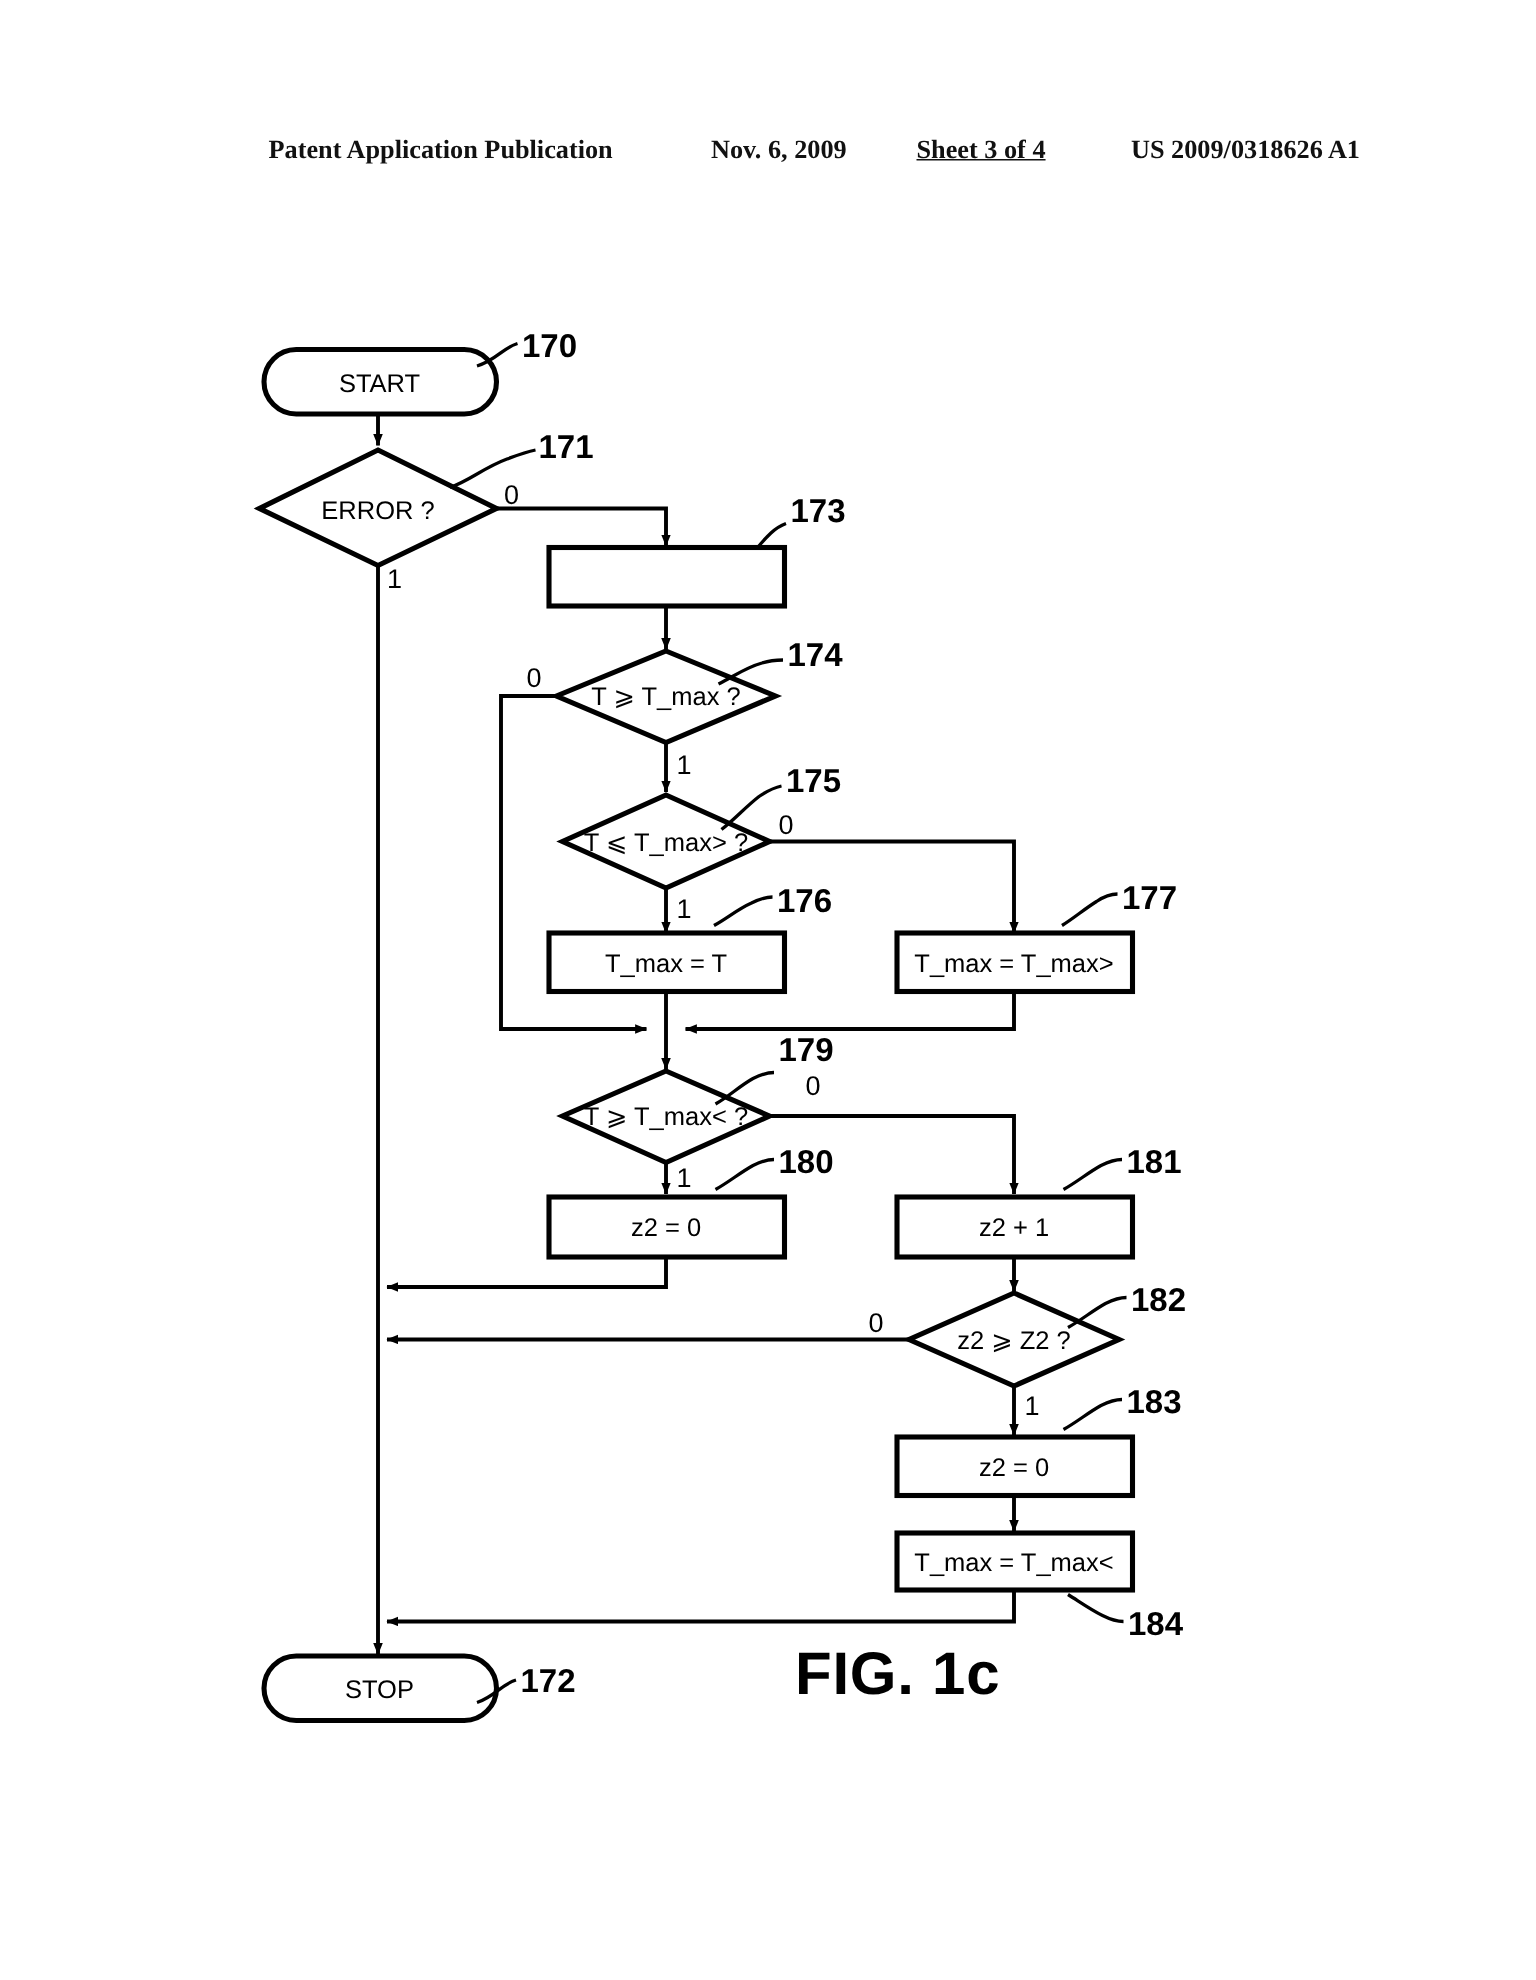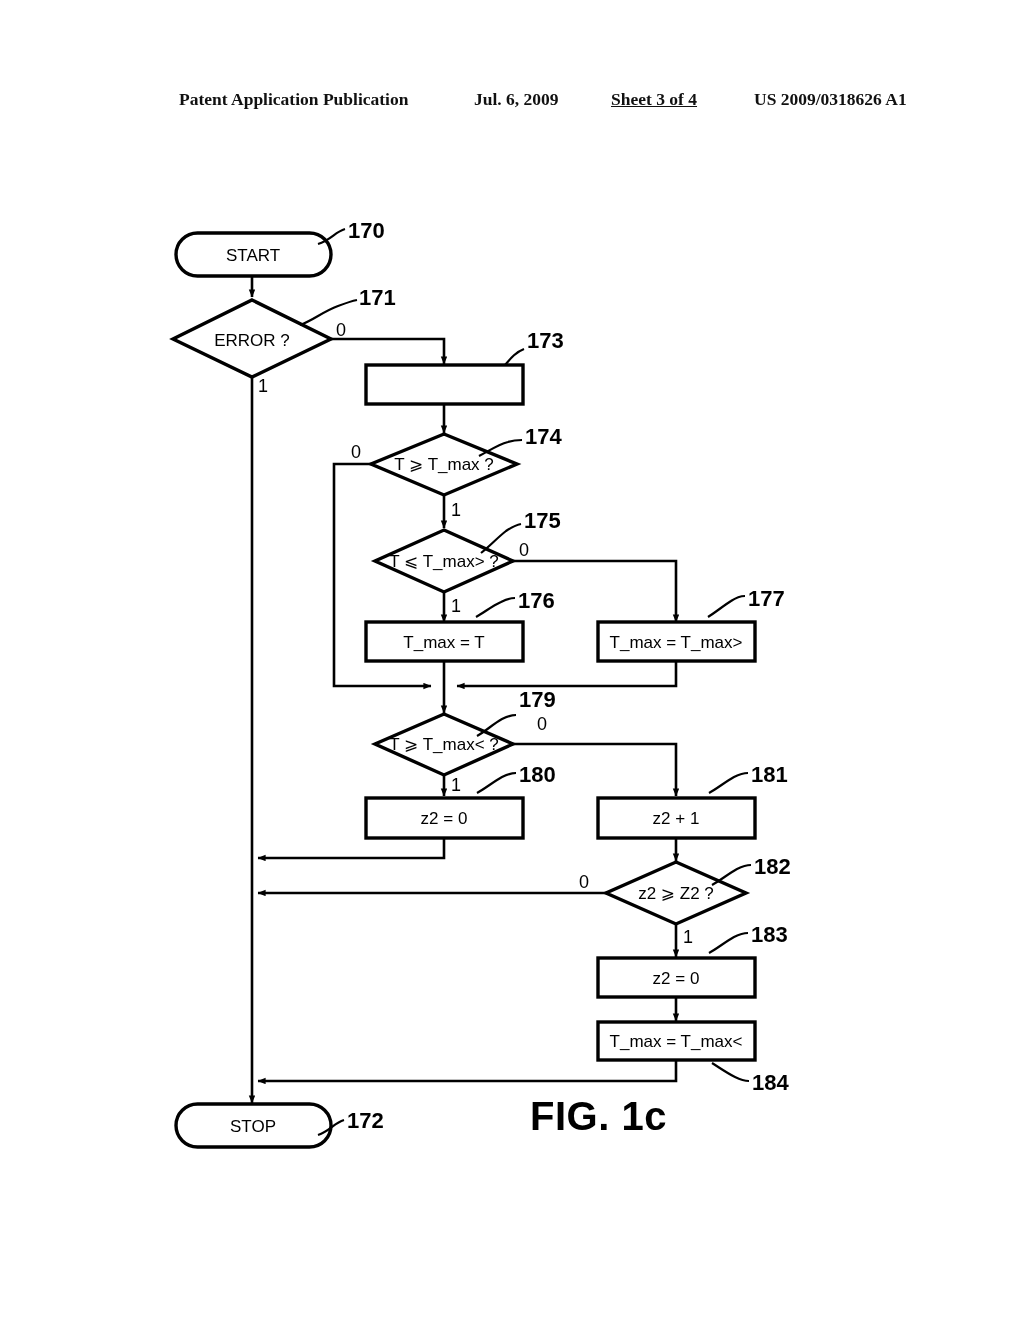--- a/index.html
+++ b/index.html
@@ -63,21 +63,21 @@
     letter-spacing: 0.5px;
     color: #000;
     text-align: right;
   }
 </style>
 </head>
 <body>
 
 <div id="patent-header">
   <span class="hdr-cell hdr-pub">Patent Application Publication</span>
-  <span class="hdr-cell hdr-date">Jul. 6, 2009</span>
+  <span class="hdr-cell hdr-date">Nov. 6, 2009</span>
   <span class="hdr-cell hdr-sheet">Sheet 3 of 4</span>
   <span class="hdr-cell hdr-num">US 2009/0318626 A1</span>
 </div>
 
 <div id="figure">
 <svg width="1024" height="1320" viewBox="0 0 1024 1320" xmlns="http://www.w3.org/2000/svg">
   <defs>
     <marker id="arw" markerWidth="9" markerHeight="9" refX="7.6" refY="3.2" orient="auto" markerUnits="userSpaceOnUse">
       <path d="M0,0 L8,3.2 L0,6.4 z" fill="#000"></path>
     </marker>

